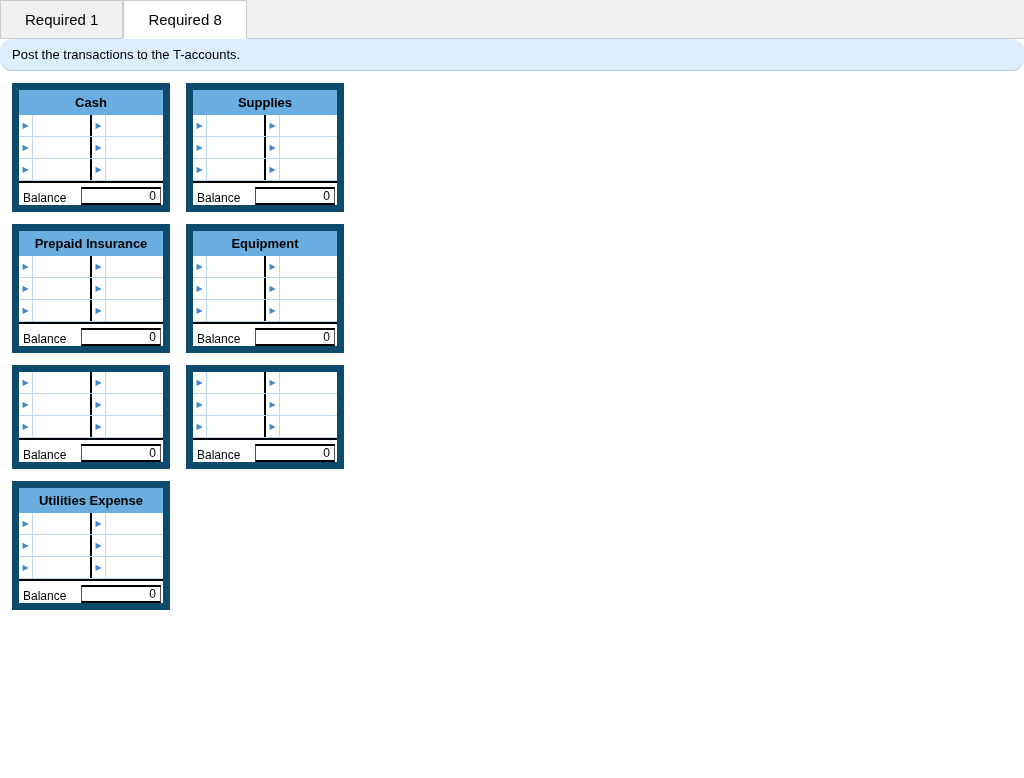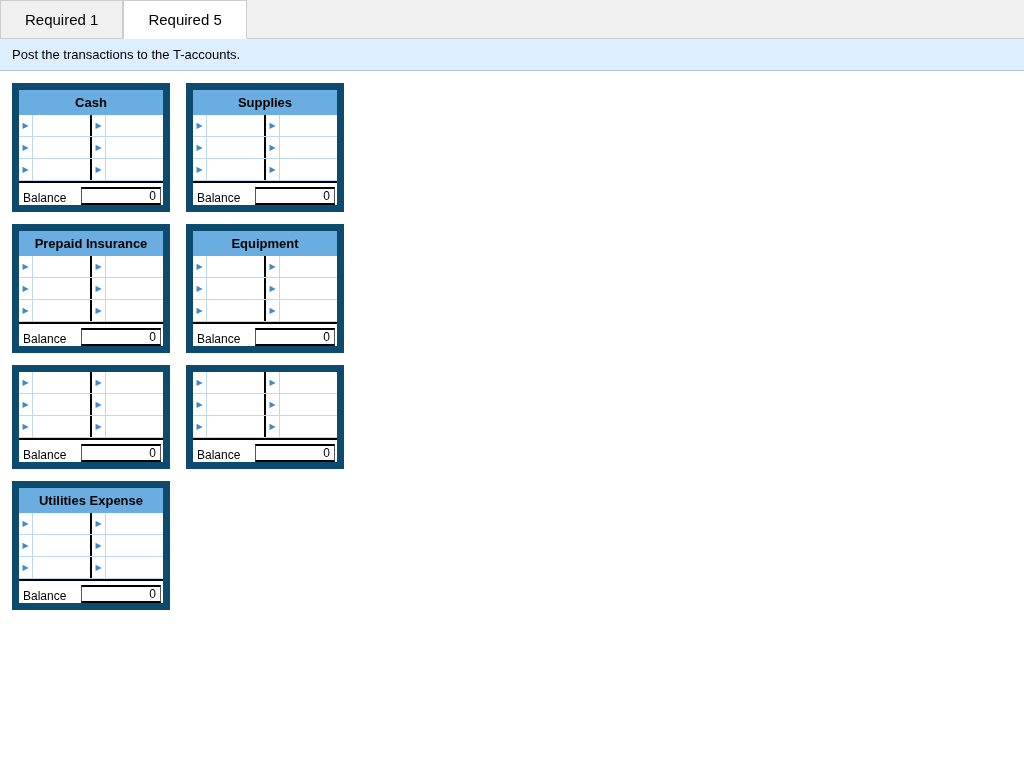--- a/index.html
+++ b/index.html
@@ -23,20 +23,21 @@
       border-bottom: 1px solid #fff;
       margin-bottom: -1px;
       font-weight: normal;
     }
 
     .instruction-bar {
       background: #ddeeff;
       padding: 8px 12px;
       font-size: 13px;
       border-bottom: 1px solid #b0c8e0;
+      border-radius: 12px;
     }
 
     .main-content {
       padding: 12px;
       display: flex;
       flex-direction: column;
       gap: 12px;
     }
 
     .row-pair {
@@ -138,21 +139,21 @@
       flex: 1;
       border-top: 2px solid #000;
     }
   </style>
 </head>
 <body>
 
 <div>
   <div class="tabs">
     <div class="tab">Required 1</div>
-    <div class="tab active">Required 5</div>
+    <div class="tab active">Required 8</div>
   </div>
 </div>
 
 <div class="instruction-bar">
   <span>Post the transactions to the T-accounts.</span>
 </div>
 
 <div class="main-content">
 
   <div class="row-pair">

